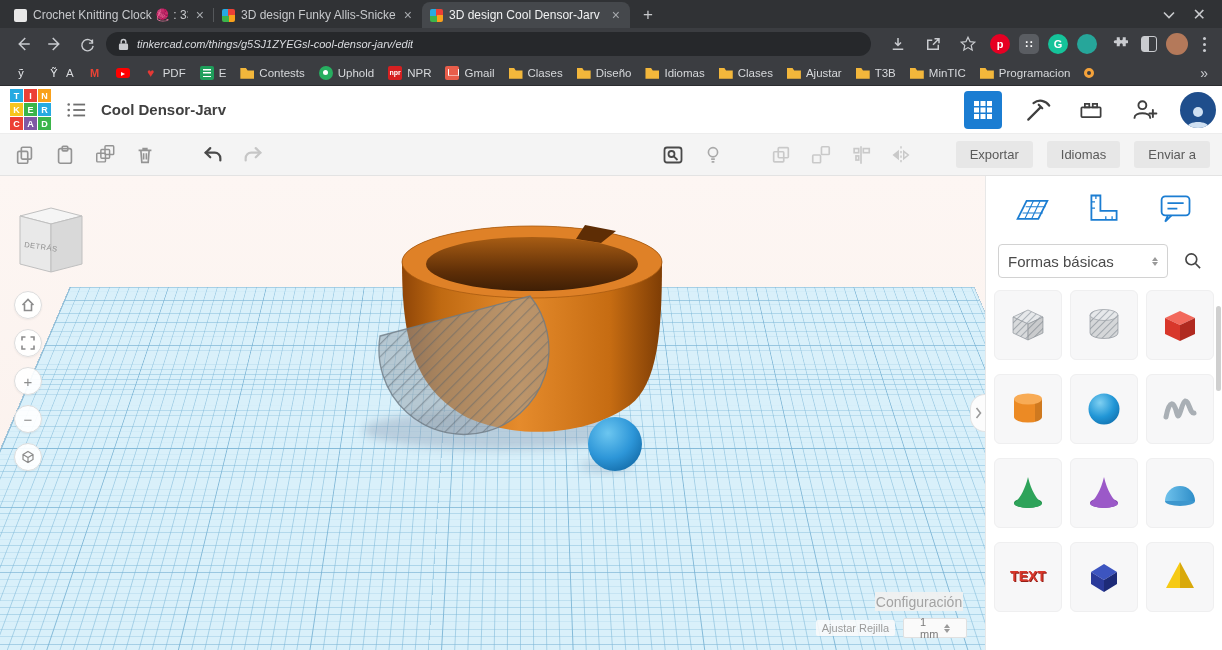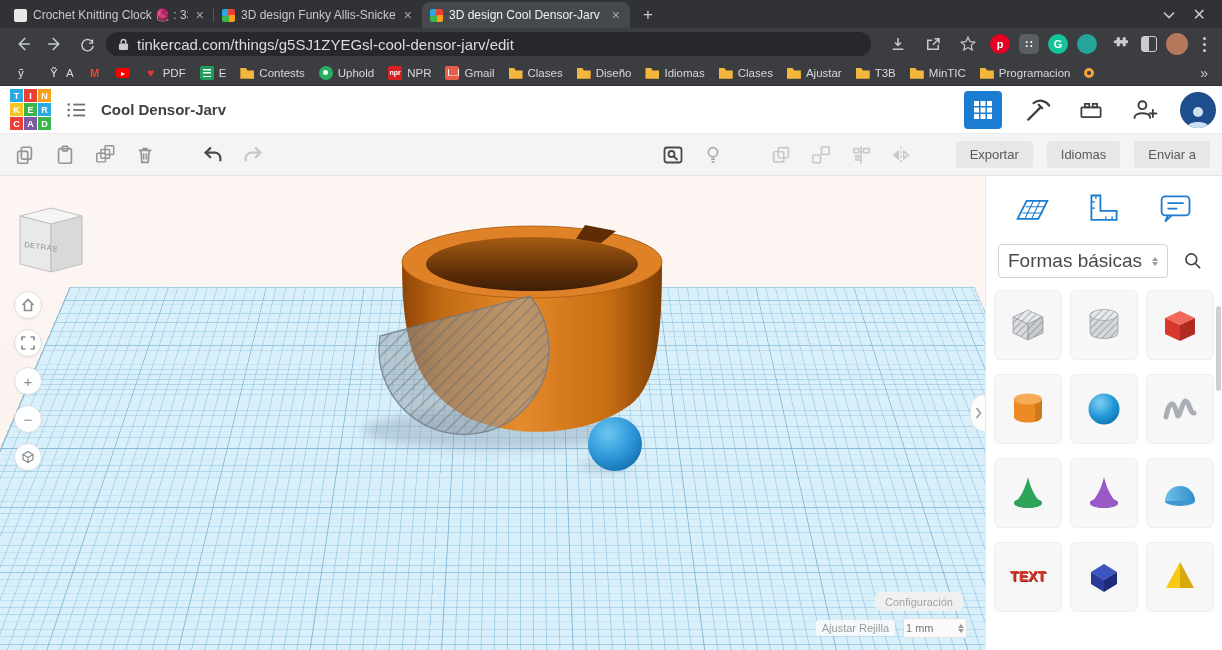--- a/index.html
+++ b/index.html
@@ -22,21 +22,21 @@
   .newtab{width:24px;height:24px;margin:0 0 1px 6px;border-radius:50%;display:flex;align-items:center;
           justify-content:center;color:#C7C9CC;font-size:17px;}
   #tabbar .right{margin-left:auto;display:flex;align-items:center;gap:18px;padding:0 16px 4px 0;color:#C7C9CC;}
   .winclose{font-size:16px;}
 
   
   #navbar{height:32px;background:#3B3D41;display:flex;align-items:center;padding:0 10px;gap:6px;}
   .nav-ic{width:26px;height:26px;display:flex;align-items:center;justify-content:center;flex:none;}
   #addressbar{flex:1;max-width:788px;height:24px;background:#26282B;border-radius:12px;display:flex;
               align-items:center;gap:8px;padding:0 12px;}
-  #addressbar .url{color:#DADCE0;font-size:15px;white-space:nowrap;overflow:hidden;}
+  #addressbar .url{color:#DADCE0;font-size:11px;white-space:nowrap;overflow:hidden;font-style:italic;}
   #nav-right{display:flex;align-items:center;gap:9px;margin-left:8px;}
   .ext{width:20px;height:20px;border-radius:50%;display:flex;align-items:center;justify-content:center;
        color:#fff;font-size:11px;font-weight:bold;flex:none;}
   .ext-p{background:#E60023;}
   .ext-dark{background:#5A5D62;border-radius:5px;}
   .ext-g{background:#15C39A;}
   .ext-teal{background:#26A69A;}
   .read-ic{width:16px;height:16px;border:1.5px solid #C9CBCF;border-radius:3px;
            background:linear-gradient(90deg,#C9CBCF 0 50%,transparent 50%);}
   .nav-avatar{width:22px;height:22px;border-radius:50%;background:#B4795A;flex:none;}
@@ -108,37 +108,37 @@
   #scene{position:absolute;left:0;top:0;}
   #viewcube{position:absolute;left:16px;top:26px;}
   #view-controls{position:absolute;left:14px;top:115px;display:flex;flex-direction:column;gap:10px;}
   .vc-btn{width:28px;height:28px;border-radius:50%;background:rgba(255,255,255,0.92);border:1px solid #DCDCDC;
           display:flex;align-items:center;justify-content:center;color:#8C8C8C;
           box-shadow:0 1px 2px rgba(0,0,0,0.06);font-size:15px;}
   #panel-handle{position:absolute;right:0;top:218px;width:15px;height:38px;background:#FCFCFC;
           border:1px solid #E2E2E2;border-right:none;border-radius:19px 0 0 19px;
           display:flex;align-items:center;justify-content:center;}
   #config-btn{position:absolute;right:22px;top:416px;width:88px;height:19px;background:rgba(240,240,240,0.95);
-          border-radius:6px;color:#A3A3A3;font-size:11px;display:flex;align-items:center;justify-content:center;}
+          border-radius:0;color:#A3A3A3;font-size:14px;display:flex;align-items:center;justify-content:center;}
   #snap-row{position:absolute;right:18px;top:442px;display:flex;align-items:center;gap:8px;}
   #snap-label{color:#9B9B9B;font-size:11px;background:rgba(250,250,250,0.85);padding:2px 6px;border-radius:2px;}
   #snap-select{width:64px;height:20px;background:#FAFAFA;border:1px solid #E0E0E0;border-radius:2px;
-          display:flex;align-items:center;justify-content:space-between;padding:0 2px;color:#7A7A7A;font-size:11px;}
+          display:flex;align-items:center;justify-content:space-between;padding:0 16px;color:#7A7A7A;font-size:11px;}
   .caret-ud{display:flex;flex-direction:column;gap:1px;}
   .caret-ud i{width:0;height:0;border-left:3.5px solid transparent;border-right:3.5px solid transparent;}
   .caret-ud .up{border-bottom:4px solid #9A9A9A;}
   .caret-ud .dn{border-top:4px solid #9A9A9A;}
 
   
   #panel{width:237px;height:474px;background:#FFFFFF;border-left:1px solid #E8E8E8;position:relative;}
   #panel-tools{display:flex;justify-content:space-around;align-items:center;padding:12px 10px 6px;}
   .pt-btn{width:56px;height:42px;display:flex;align-items:center;justify-content:center;border-radius:4px;}
   #panel-filter{display:flex;gap:8px;align-items:center;margin:8px 12px 12px;}
   #shape-select{flex:1;height:34px;border:1px solid #D2D2D2;border-radius:4px;background:#FFF;
-          display:flex;align-items:center;justify-content:space-between;padding:0 9px;color:#4A4A4A;font-size:19px;}
+          display:flex;align-items:center;justify-content:space-between;padding:0 9px;color:#4A4A4A;font-size:15px;}
   #shape-search{width:34px;height:34px;display:flex;align-items:center;justify-content:center;}
   #shape-grid{display:grid;grid-template-columns:repeat(3,68px);gap:14px 8px;justify-content:center;}
   .tile{width:68px;height:70px;background:#F7F7F8;border:1px solid #EFEFF0;border-radius:6px;
         display:flex;align-items:center;justify-content:center;}
   #panel-scrollbar{position:absolute;right:1px;top:130px;width:5px;height:85px;background:#CFCFCF;border-radius:3px;}
 </style>
 </head>
 <body>
 
 <div id="tabbar">

